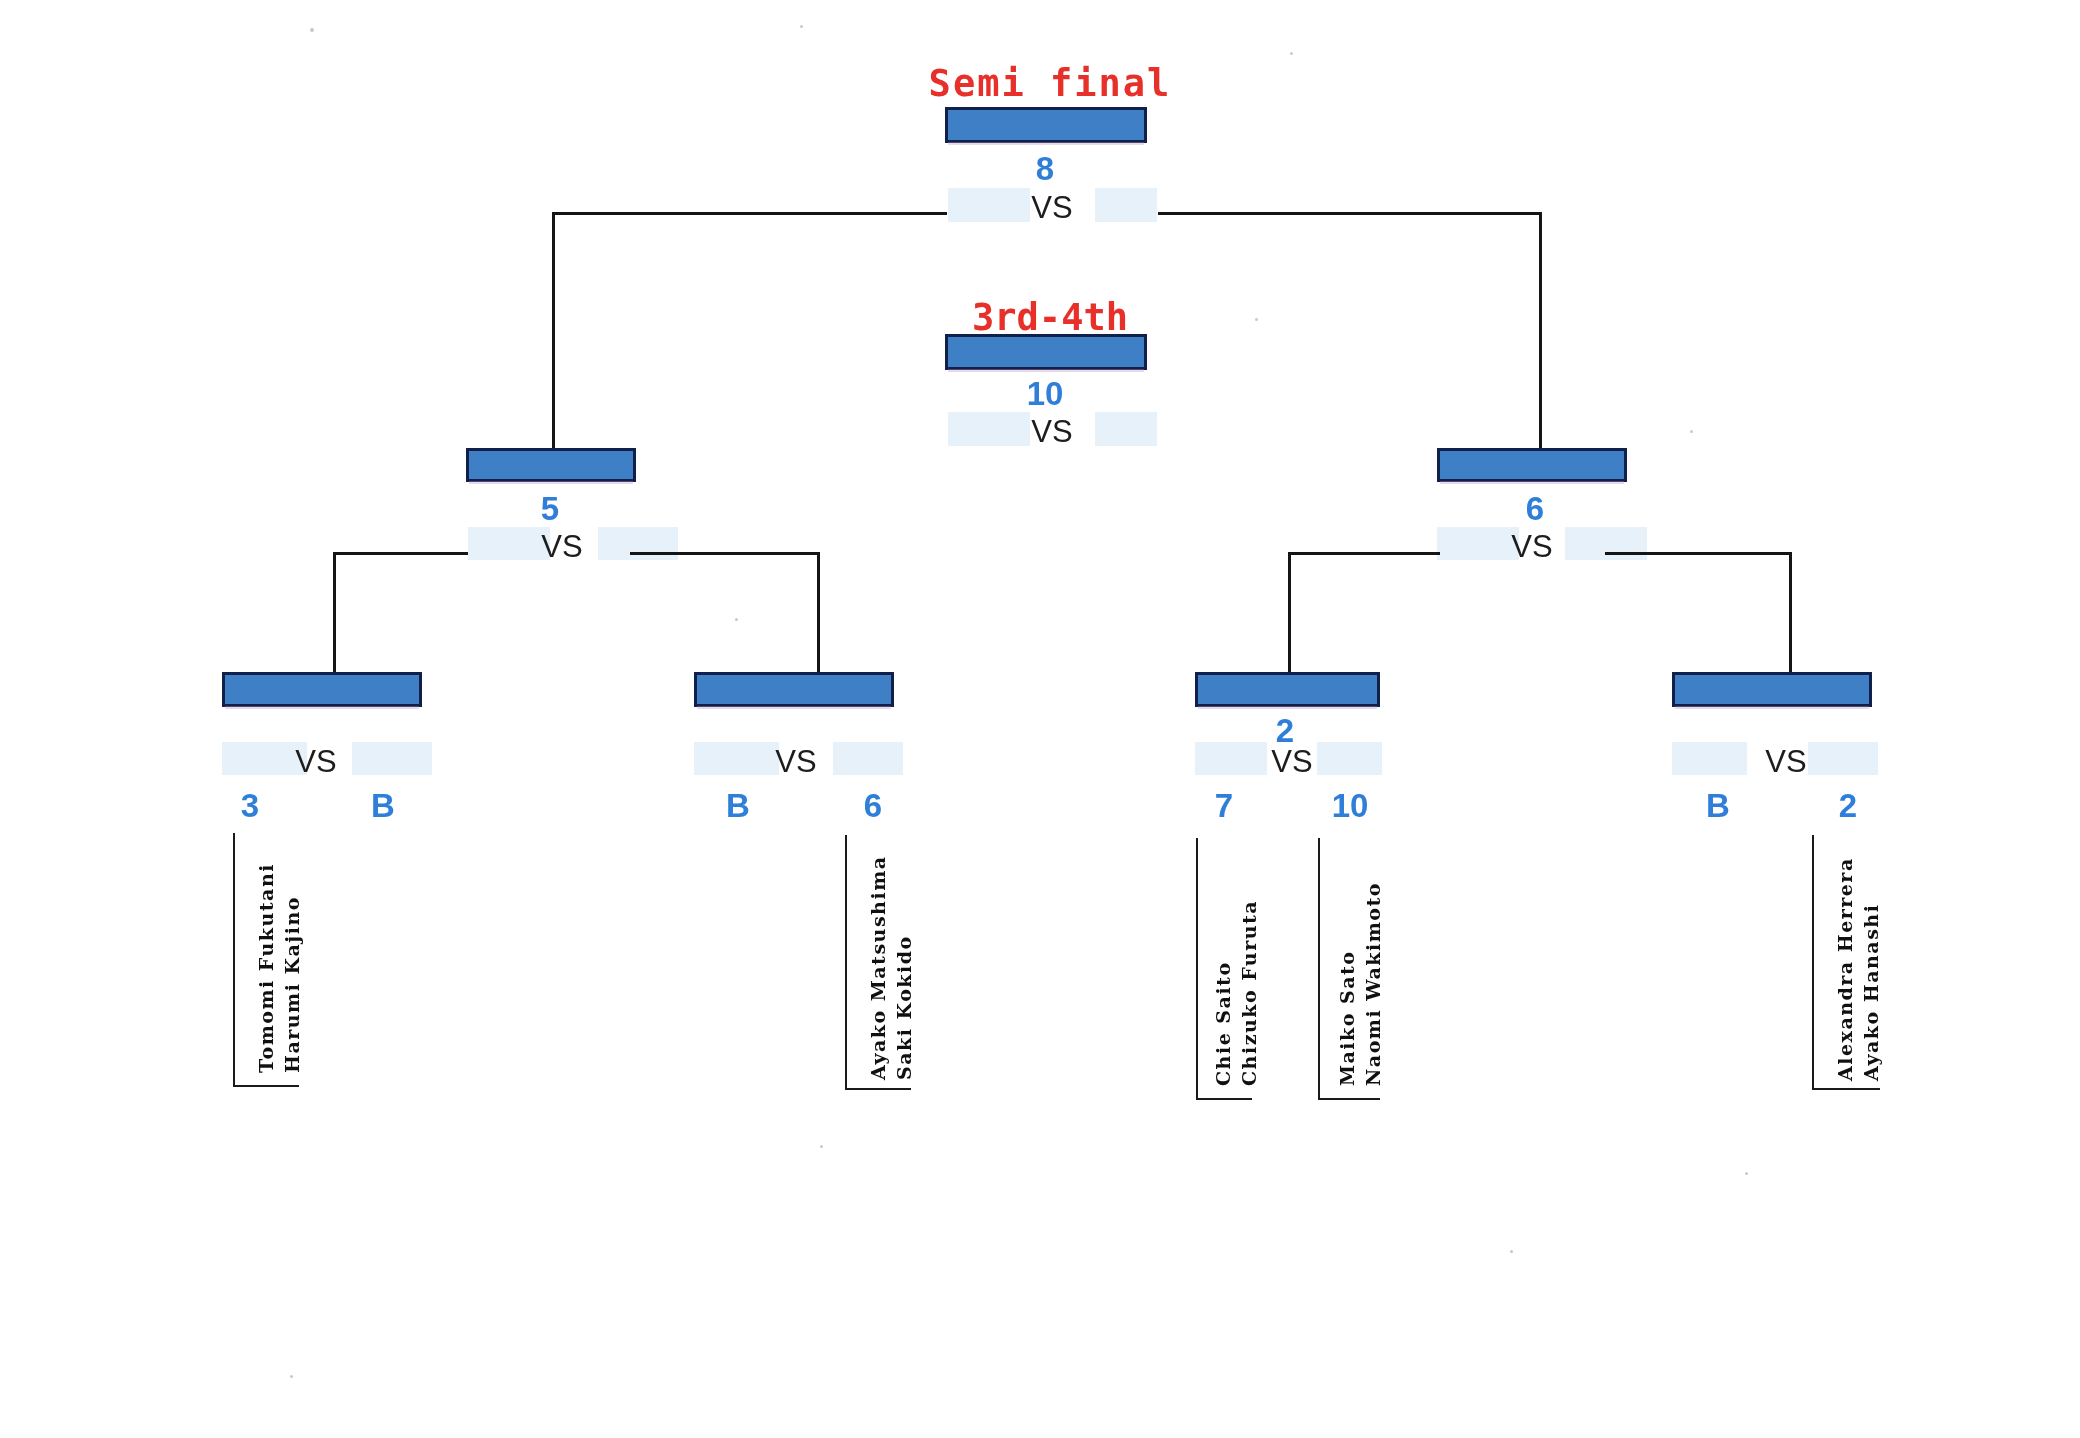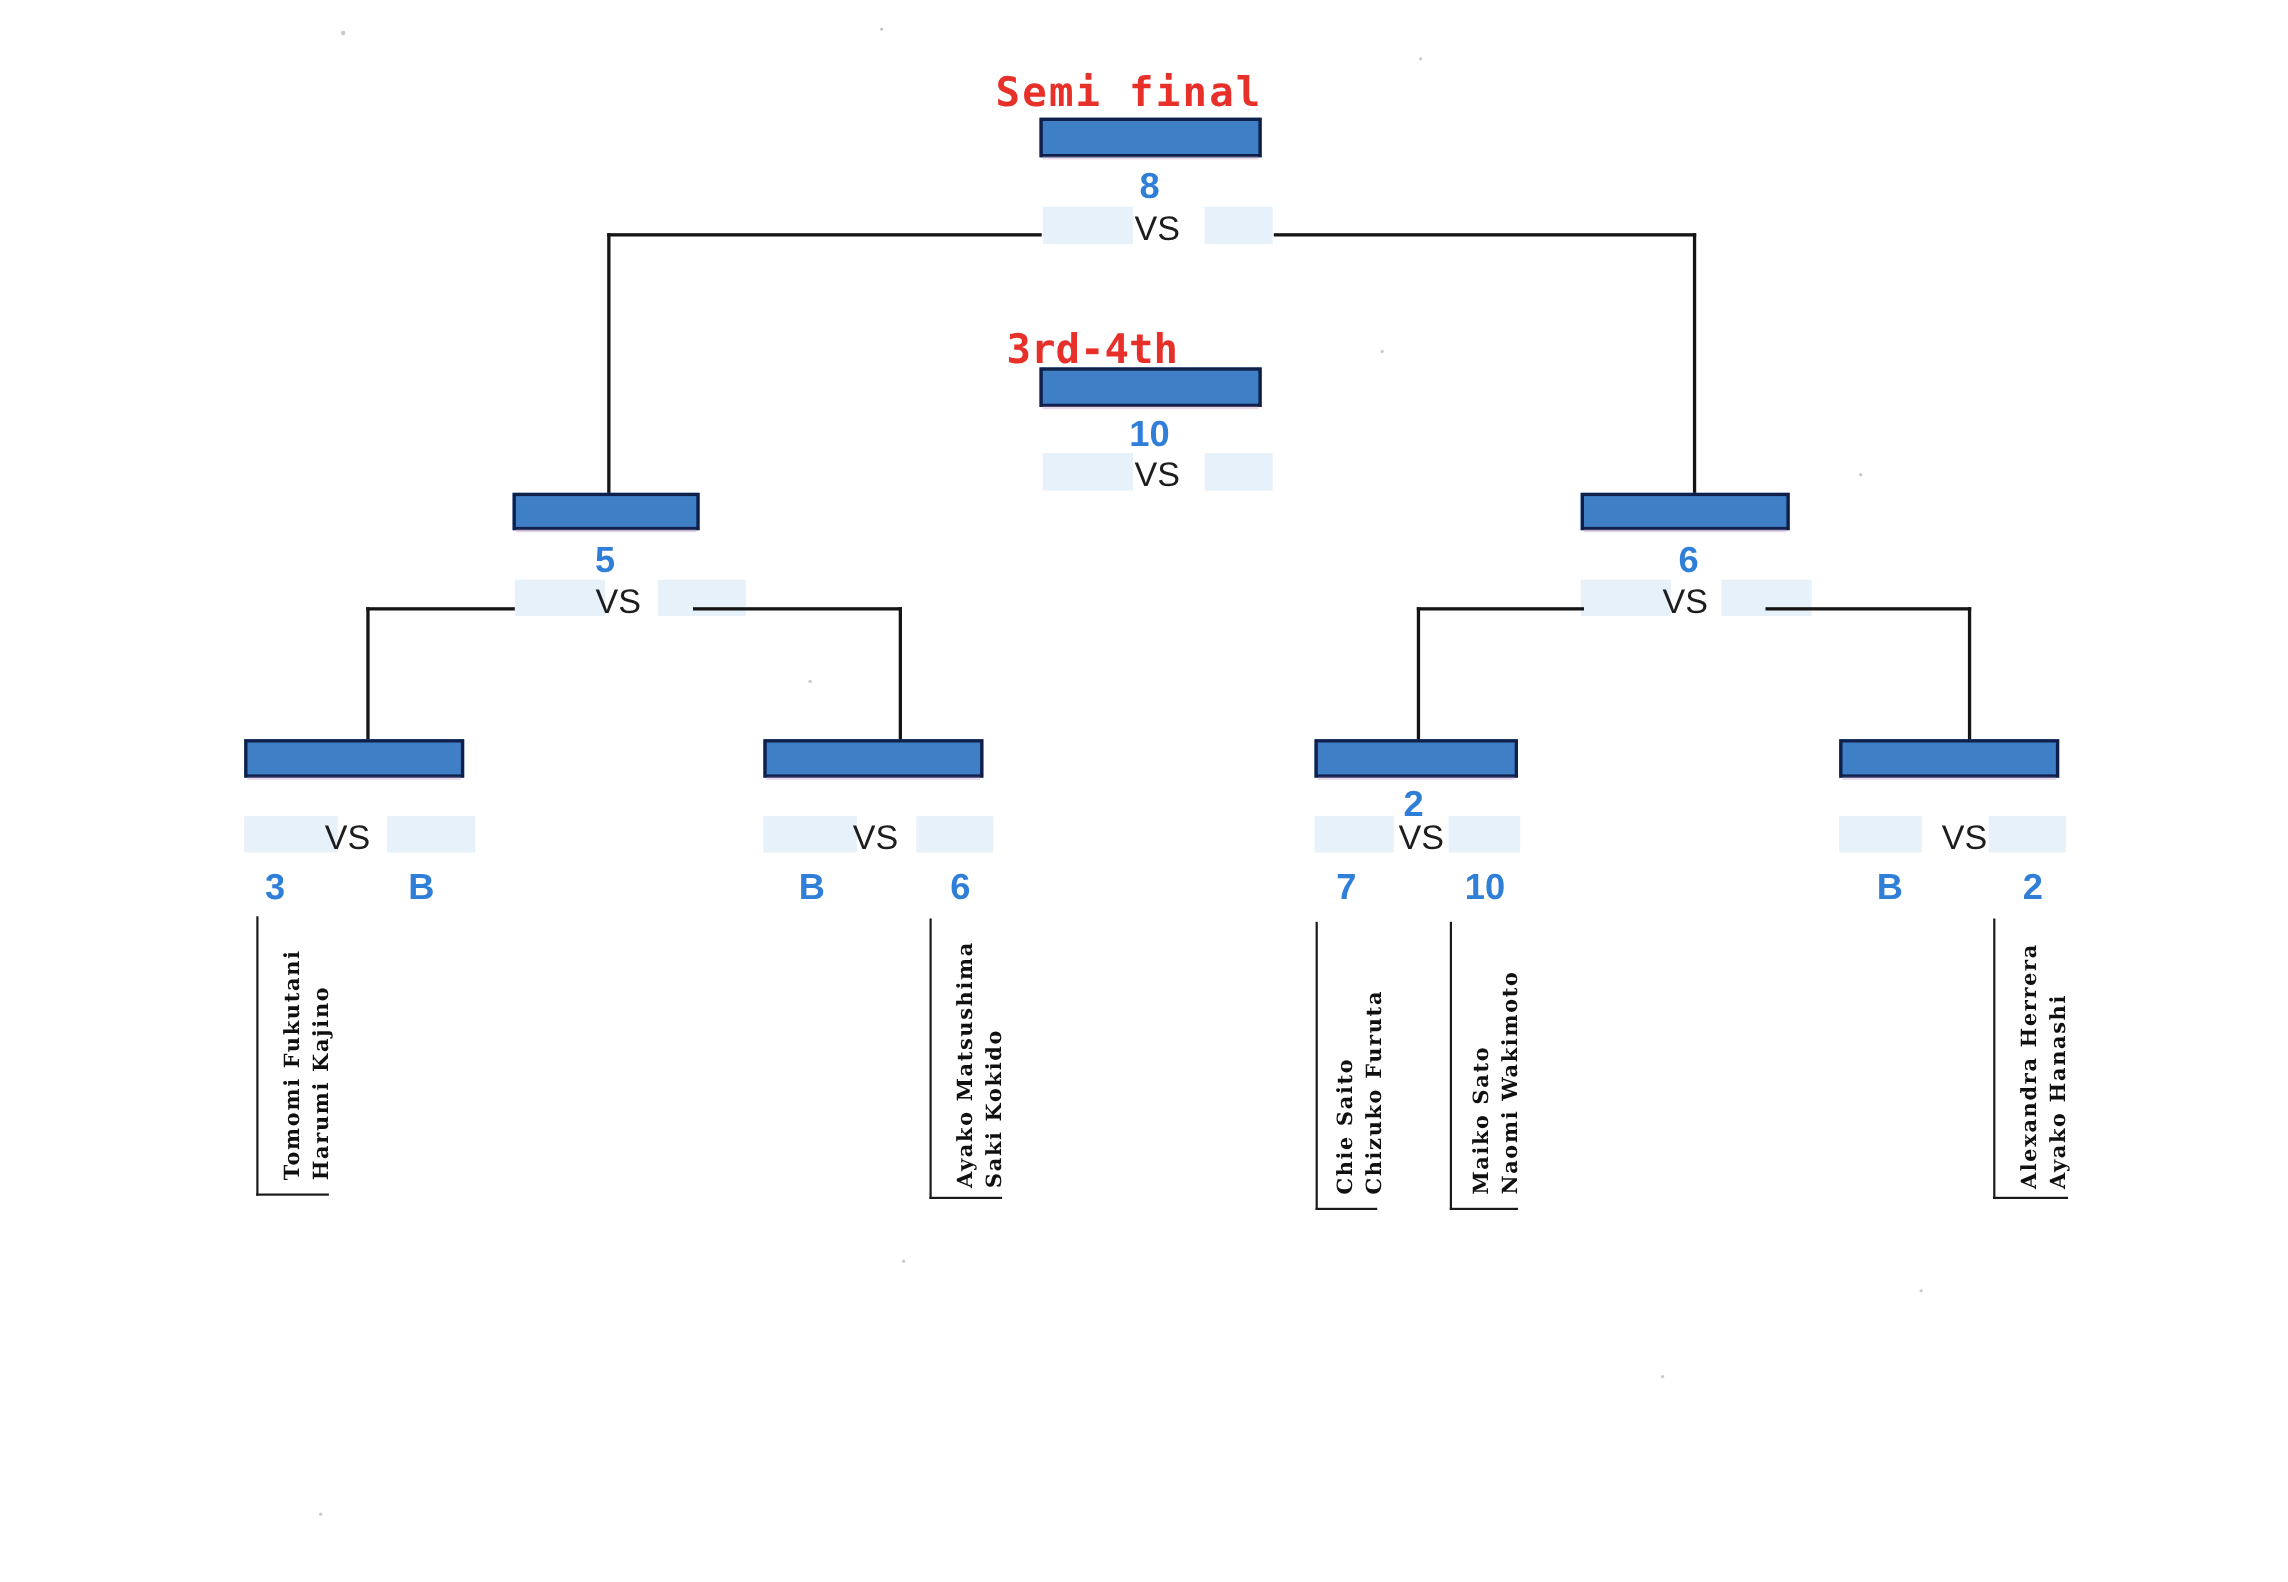--- a/index.html
+++ b/index.html
@@ -40,20 +40,21 @@
     background: rgba(190,150,190,0.35);
   }
 
   
   .round-title {
     position: absolute;
     color: #e8302a;
     font-family: "DejaVu Sans Mono", monospace;
     font-weight: bold;
     white-space: nowrap;
+    text-align: center;
     letter-spacing: 2px;
   }
 
   
   .court-num {
     position: absolute;
     color: #2f7fd8;
     font-family: "Liberation Sans", sans-serif;
     font-weight: bold;
     text-align: center;

